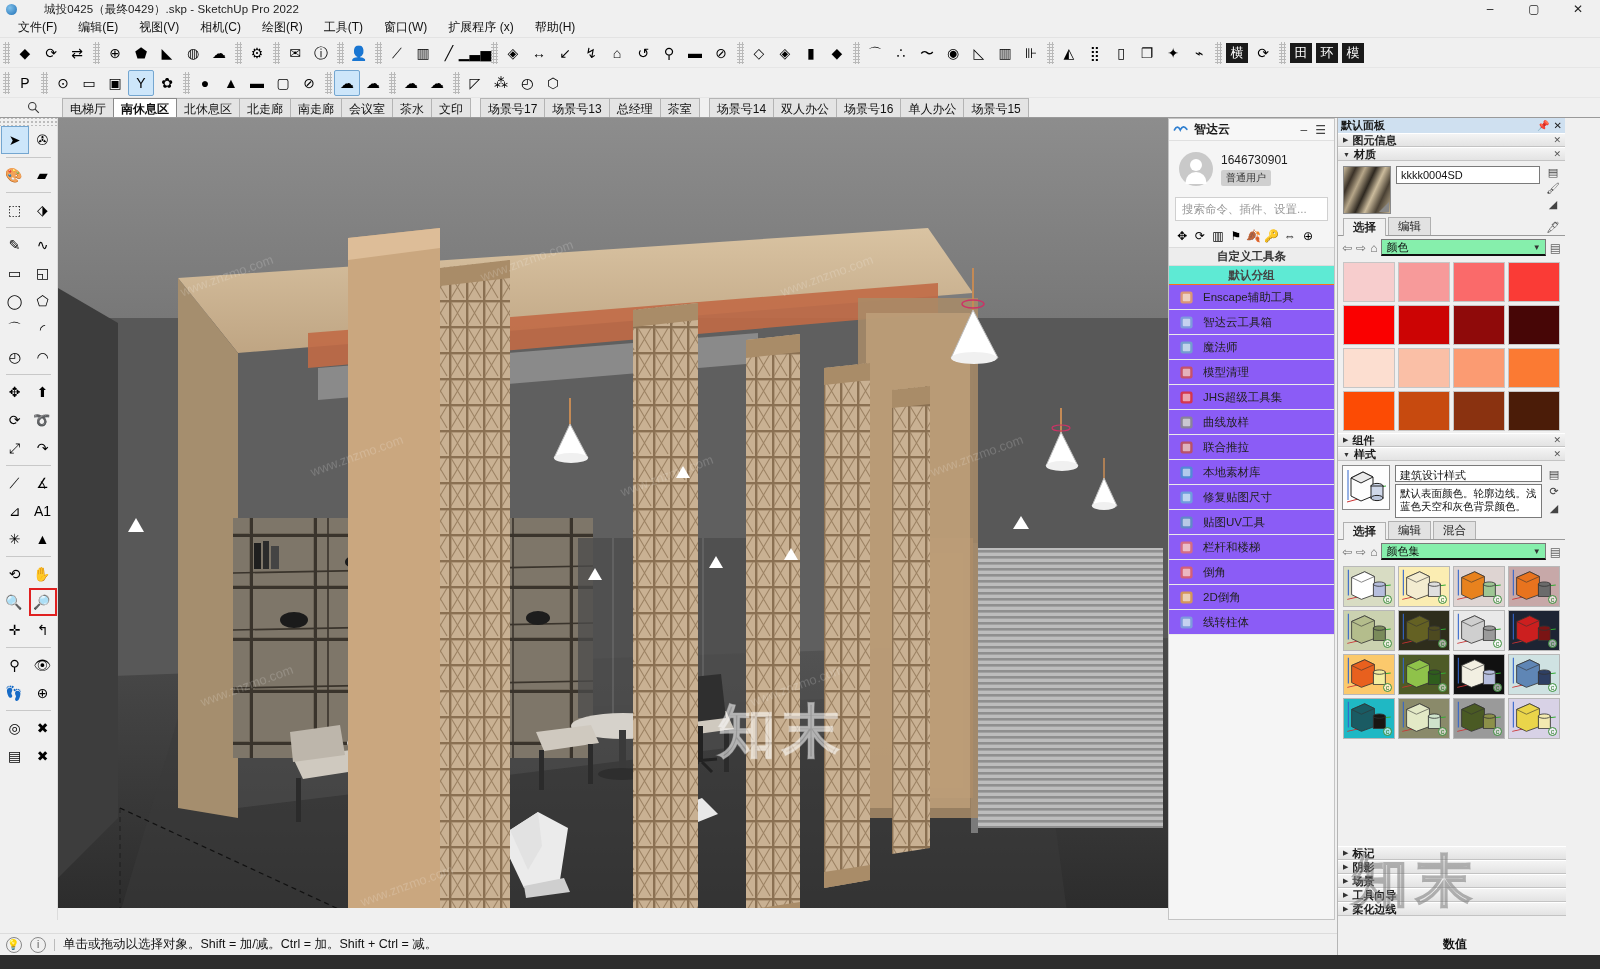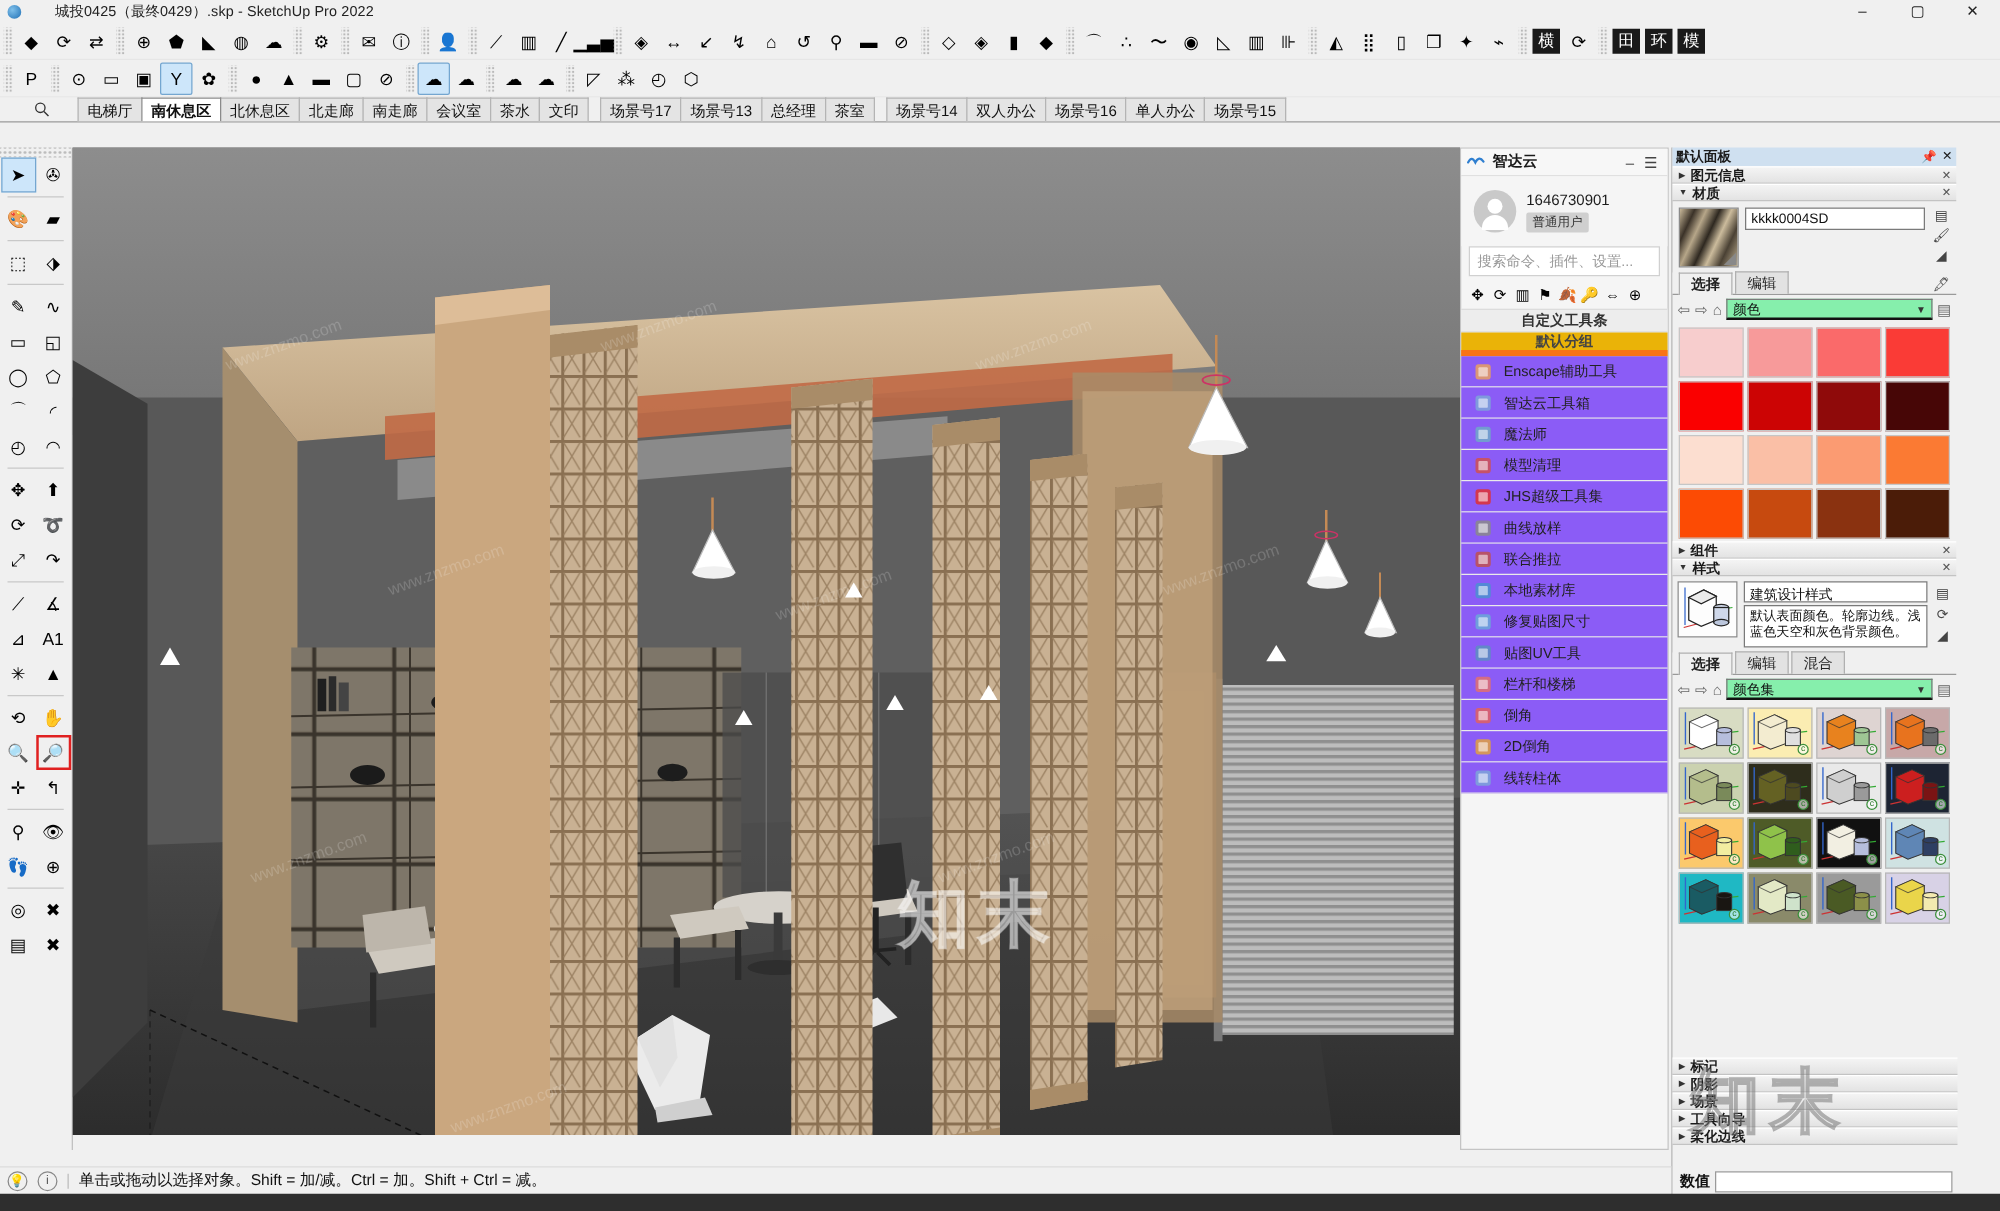--- a/index.html
+++ b/index.html
@@ -75,21 +75,21 @@
   .zuid { font-size:12px; color:#1d1d1d; }
   .zbadge { display:inline-block;margin-top:3px;font-size:10px;background:#cfcfcf;color:#333;
             padding:1px 5px;border-radius:2px; }
   .zsearch { height:24px; margin:0 6px 4px 6px; background:#fff; border:1px solid #d0d0d0;
              display:flex;align-items:center;padding:0 6px;font-size:11.5px;color:#999; }
   .zicons { display:flex; flex-wrap:wrap; gap:2px; padding:3px 5px; align-items:center; }
   .zicons .zi { width:16px;height:16px;display:flex;align-items:center;justify-content:center;font-size:12px;}
   .zsec { height:19px; background:#ededed; border-top:1px solid #dcdcdc; border-bottom:1px solid #dcdcdc;
           display:flex;align-items:center;justify-content:center;font-size:11.5px;font-weight:bold;color:#333; }
   .zsub { height:19px; display:flex;align-items:center;justify-content:center;
-          font-size:11.5px;font-weight:bold;color:#444;background:#eab308;border-bottom:5px solid #f97316;}
+          font-size:11.5px;font-weight:bold;color:#444;background:#5eead4;border-bottom:1px solid #f97316;}
   .zitem { height:25px; display:flex; align-items:center; padding-left:9px; gap:8px;
            border-bottom:1px solid #eaeaea; font-size:11.5px; color:#222; background:#8b5cf6; }
   .zico { width:17px;height:17px;display:flex;align-items:center;justify-content:center;flex:none; }
 
   
   .tray { position:absolute; left:1337px; top:118px; width:228px; height:851px;
           background:#f0f0f0; border-left:1px solid #b5b5b5; }
   .trayhead { height:15px; background:#cfe0f0; display:flex; align-items:center;
               padding:0 3px; font-size:11px; font-weight:bold; color:#1a1a1a; }
   .trayhead .pins { margin-left:auto; display:flex; gap:4px; font-size:10px; }
@@ -130,21 +130,21 @@
   .styrow { display:flex; padding:4px; gap:5px; align-items:flex-start; }
   .stythumb { width:48px;height:45px;border:1px solid #8a8a8a;background:#fdfdfd;position:relative;flex:none;}
   .styinfo { flex:1; }
   .styname { height:17px;border:1px solid #7a7a7a;background:#fff;font-size:11px;padding:2px 4px;color:#111;}
   .stydesc { margin-top:2px;height:34px;border:1px solid #7a7a7a;background:#fff;font-size:10.5px;
              padding:2px 4px;color:#111;line-height:1.25; }
   .stybtns { width:14px; display:flex; flex-direction:column; gap:4px; align-items:center;
              font-size:11px; color:#444; padding-top:3px; }
   .btmacc { position:absolute; left:0; width:228px; }
   .valrow { position:absolute; left:0; bottom:14px; width:228px; height:19px; display:flex;
-            align-items:center; gap:4px; padding-left:6px; }
+            align-items:center; gap:4px; padding-left:6px;flex-direction:column; }
   .valrow .lbl { font-size:12px; font-weight:bold; color:#111; }
   .valrow .inp { flex:1; height:17px; border:1px solid #9a9a9a; background:#fff; margin-right:4px; }
 
   
   .lefttb { position:absolute; left:0; top:118px; width:58px; height:802px; background:#f0f0f0;
             border-right:1px solid #dcdcdc; }
   .ltgrip { height:8px; background-image:radial-gradient(circle,#bcbcbc 1px,transparent 1.2px);
             background-size:4px 4px; background-position:2px 2px; }
   .ltgrid { display:grid; grid-template-columns:repeat(2,28px); gap:0; justify-content:center; }
   .lbtn { width:28px; height:28px; display:flex; align-items:center; justify-content:center;
@@ -178,20 +178,31 @@
   <div class="titlebar">
     <div class="tb-logo"></div>
     <div class="tb-title">城投0425（最终0429）.skp - SketchUp Pro 2022</div>
     <div class="winbtns">
       <div class="winbtn">–</div>
       <div class="winbtn">▢</div>
       <div class="winbtn close">✕</div>
     </div>
   </div>
 
+  <div class="menubar" id="menubar">
+      <div class="menuitem">文件(F)</div>
+      <div class="menuitem">编辑(E)</div>
+      <div class="menuitem">视图(V)</div>
+      <div class="menuitem">相机(C)</div>
+      <div class="menuitem">绘图(R)</div>
+      <div class="menuitem">工具(T)</div>
+      <div class="menuitem">窗口(W)</div>
+      <div class="menuitem">扩展程序 (x)</div>
+      <div class="menuitem">帮助(H)</div>
+    </div>
 
   <div class="toolrow" id="tbrow1">
       <div class="grip"></div>
       <div class="tbtn">
         <span class="glyph">◆</span>
       </div>
       <div class="tbtn">
         <span class="glyph">⟳</span>
       </div>
       <div class="tbtn">

